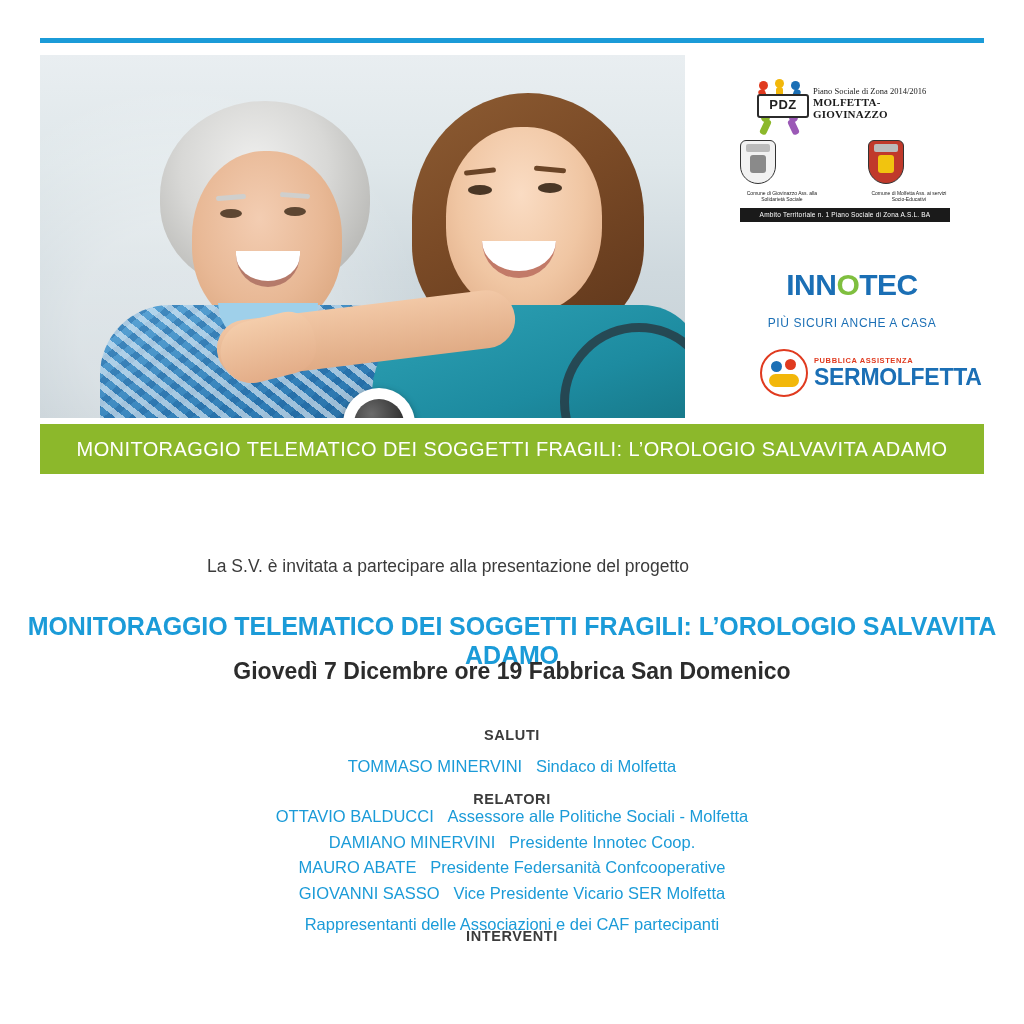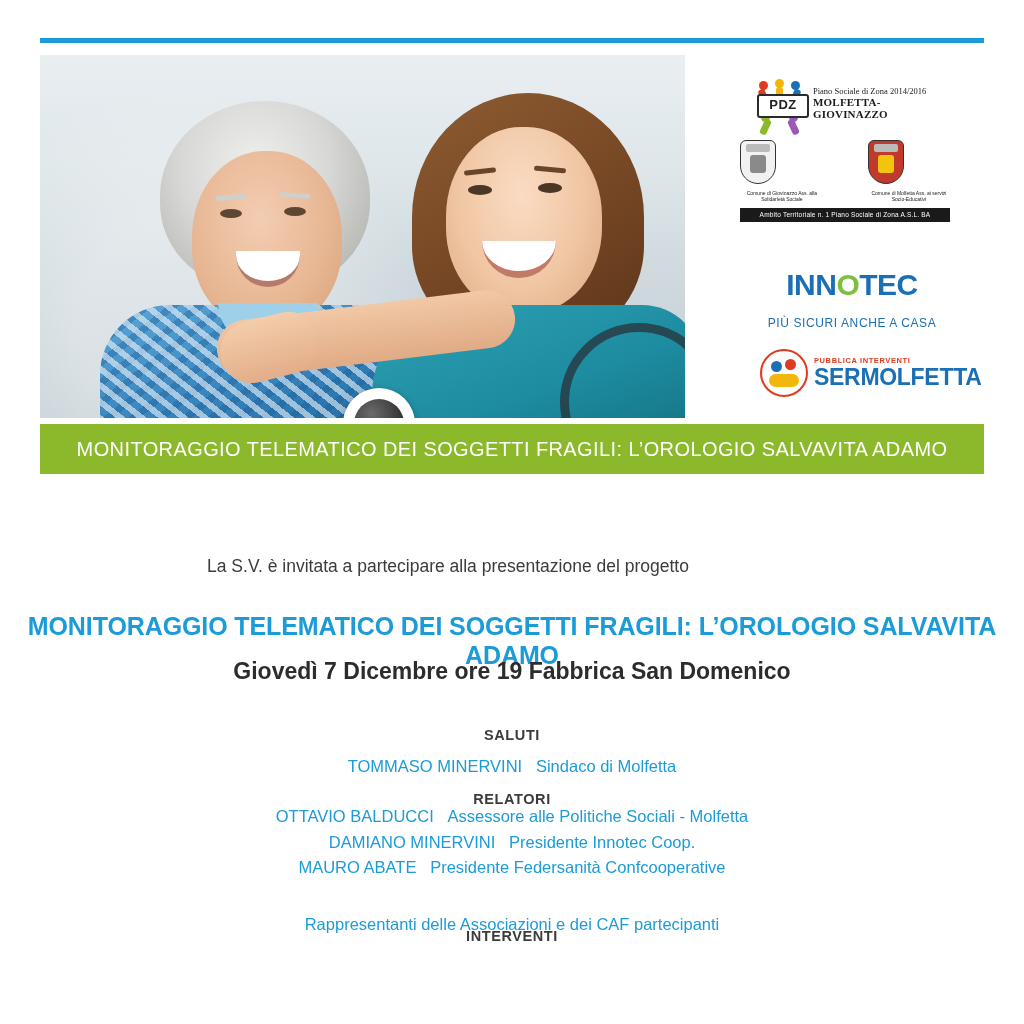--- a/index.html
+++ b/index.html
@@ -283,21 +283,21 @@
     <div class="innotec-sub">PIÙ SICURI ANCHE A CASA</div>
   </div>
 
   <div class="logo-block ser">
     <div class="ser-mark">
       <div class="m1"></div>
         <div class="m2"></div>
         <div class="m3"></div>
     </div>
     <div class="ser-words">
-      <div class="ser-top">PUBBLICA INTERVENTI</div>
+      <div class="ser-top">PUBBLICA ASSISTENZA</div>
       <div class="ser-main">SERMOLFETTA</div>
     </div>
   </div>
 </div>
 
 <div class="banner">
   <span>MONITORAGGIO TELEMATICO DEI SOGGETTI FRAGILI: L’OROLOGIO SALVAVITA ADAMO</span>
 </div>
 
 <div class="invite">La S.V. è invitata a partecipare alla presentazione del progetto</div>
@@ -319,20 +319,24 @@
     &nbsp;&nbsp;<span class="role">Assessore alle Politiche Sociali - Molfetta</span>
   </div>
   <div>
     <span class="name">DAMIANO MINERVINI</span>
     &nbsp;&nbsp;<span class="role">Presidente Innotec Coop.</span>
   </div>
   <div>
     <span class="name">MAURO ABATE</span>
     &nbsp;&nbsp;<span class="role">Presidente Federsanità Confcooperative</span>
   </div>
+  <div>
+    <span class="name">GIOVANNI SASSO</span>
+    &nbsp;&nbsp;<span class="role">Vice Presidente Vicario SER Molfetta</span>
+  </div>
 </div>
 
 <div class="section s-interventi">INTERVENTI</div>
 <div class="people p-interventi">
   <div>
     <span class="role">Rappresentanti delle Associazioni e dei CAF partecipanti</span>
   </div>
 </div>
 
 </body></html>

